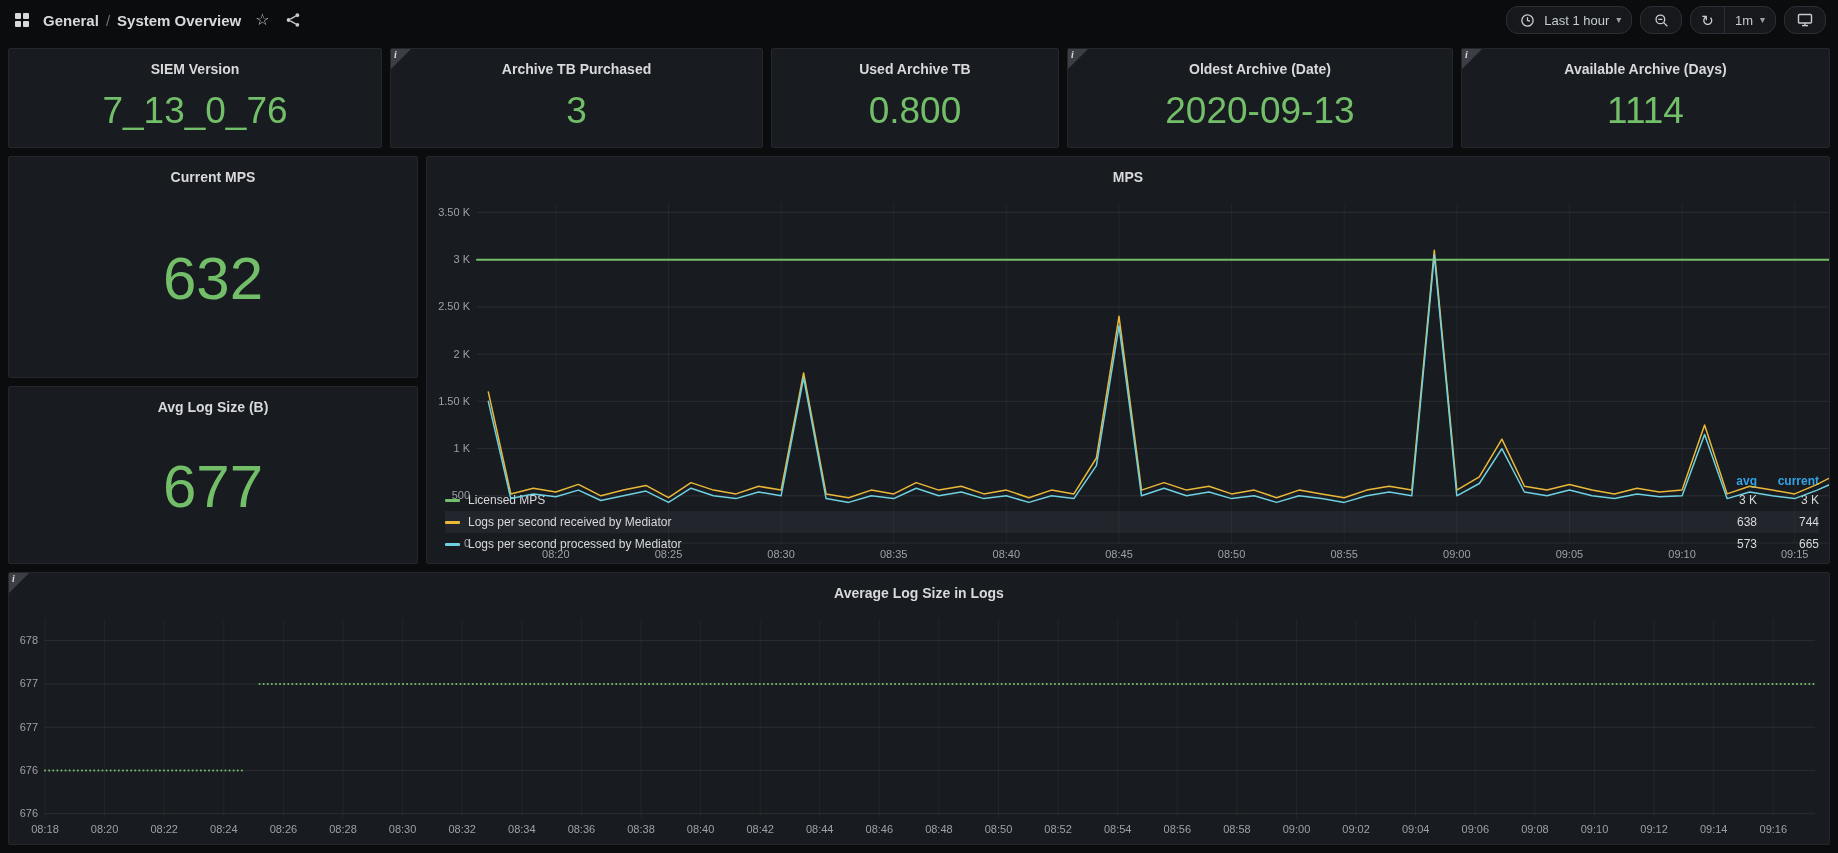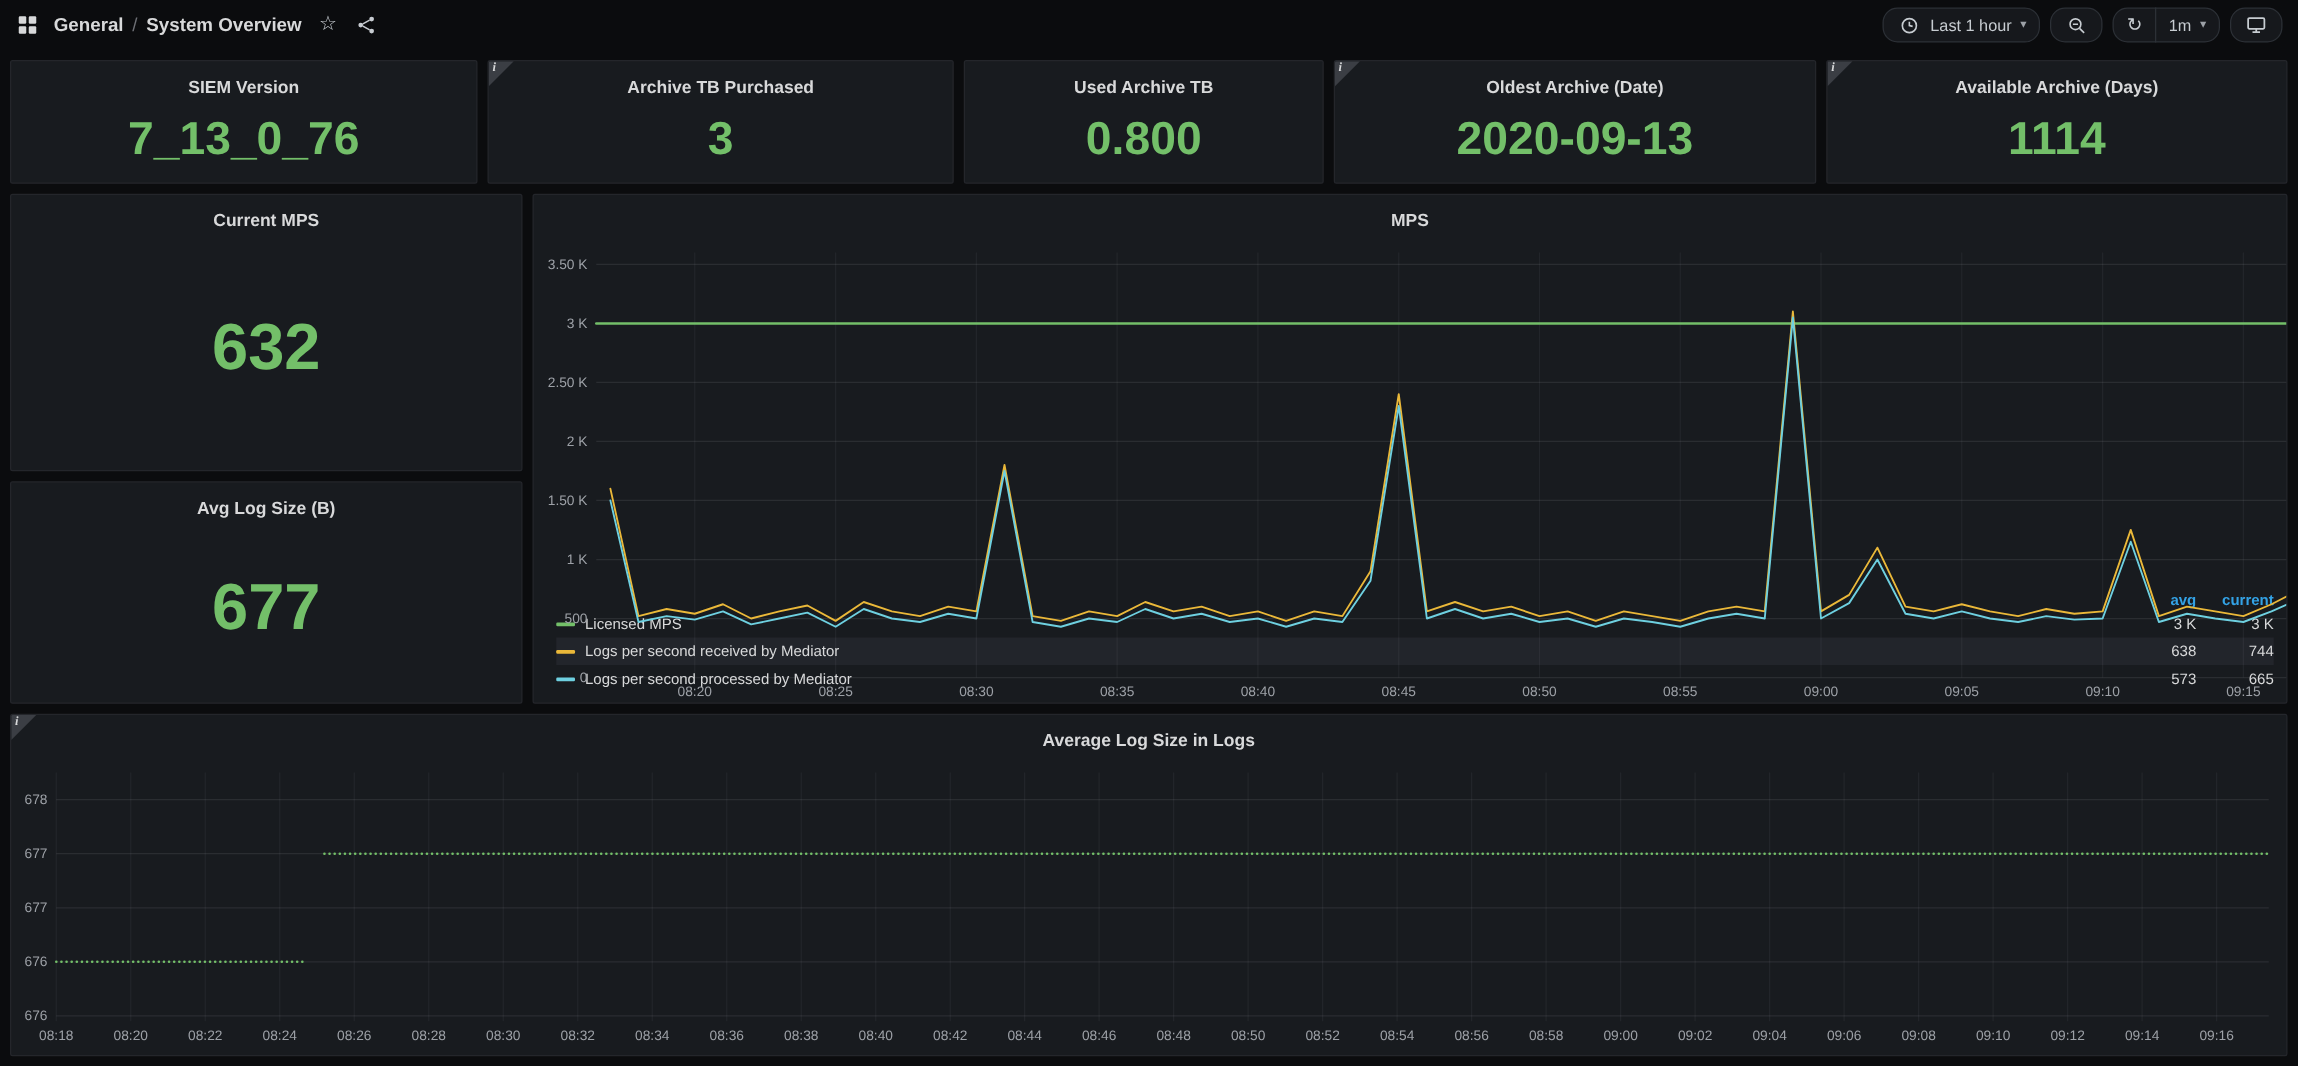--- a/index.html
+++ b/index.html
@@ -39,23 +39,23 @@
   .col-left{width:410px;display:flex;flex-direction:column;gap:8px}
   .panel{background:var(--panel);border:1px solid var(--panel-border);border-radius:2px;position:relative;overflow:hidden}
   .p-current{height:222px}
   .p-avglog{flex:1}
   .row2 .chart-panel{flex:1}
   .row3{flex:1;display:flex}
   .row3 .chart-panel{flex:1}
   
   .stat-panel{display:flex;flex-direction:column;align-items:center;padding-top:7px}
   .panel-title{font-size:14px;font-weight:600;color:var(--text);margin:5px;text-align:center;cursor:pointer}
-  .stat-value{flex:1;display:flex;align-items:center;justify-content:center;color:var(--green);font-weight:700;line-height:1}
+  .stat-value{flex:1;display:flex;align-items:center;justify-content:center;color:var(--green);font-weight:400;line-height:1}
   .stat-value.small{font-size:37px;padding-bottom:8px}
-  .stat-value.big{font-size:52px;padding-bottom:10px}
+  .stat-value.big{font-size:60px;padding-bottom:10px}
   
   .chart-panel{display:flex;flex-direction:column}
   .chart-panel .panel-title{padding:7px 0 3px}
   .chart{flex:1;min-height:0;position:relative}
   svg text.tick{font:11px "Liberation Sans",sans-serif;fill:var(--dim)}
   
   .legend-table{padding:0 10px 8px 18px;font-size:12px}
   .lt-row{display:flex;align-items:center;height:22px}
   .lt-row.lt-head{height:17px;color:var(--blue);font-weight:700}
   .lt-row.hl{background:#22252b}

